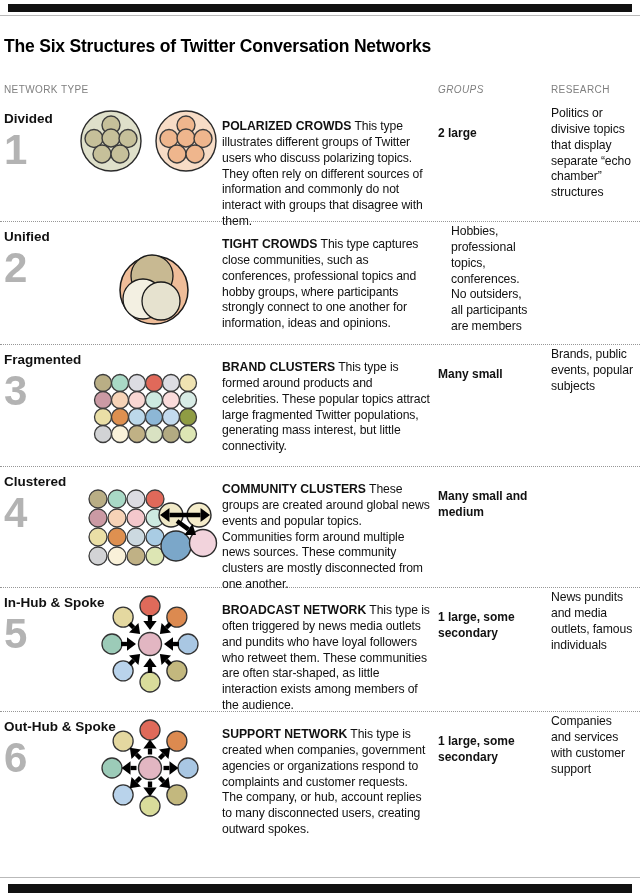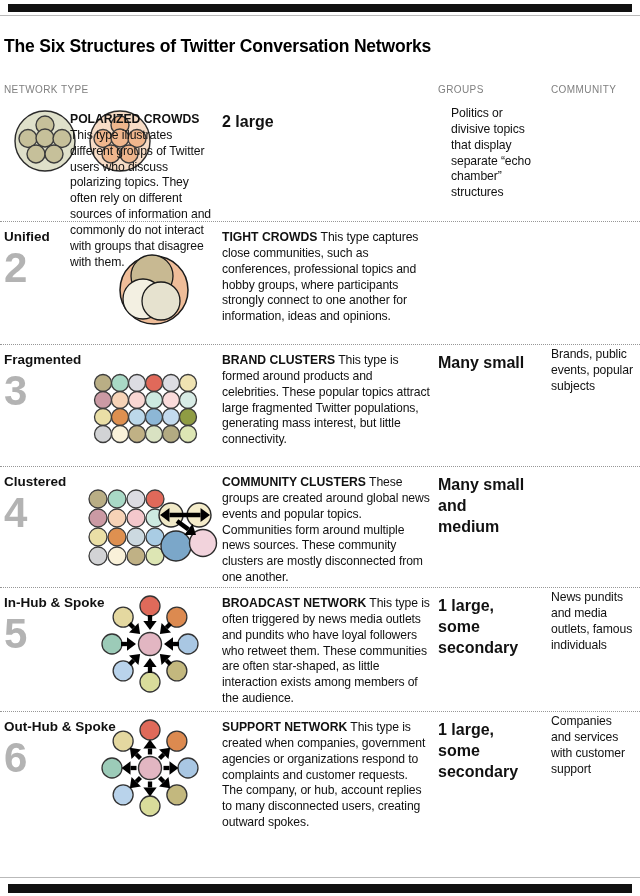--- a/index.html
+++ b/index.html
@@ -9,56 +9,60 @@
   .bar.top{top:4px;}
   .bar.bottom{top:884px;height:9px;}
   .hairline{position:absolute;left:0;right:0;height:1px;background:#b9b9b9;}
   .hairline.top{top:15px;}
   .hairline.bottom{top:877px;}
   .title{position:absolute;left:4px;top:24px;font-size:17.5px;font-weight:bold;
          letter-spacing:-0.2px;color:#000;}
   .colheads{position:absolute;top:84px;left:0;right:0;font-size:10px;color:#7f7f7f;
             letter-spacing:0.4px;}
   .colheads span{position:absolute;white-space:nowrap;}
-  .ch-type{left:4px;text-align:center;} .ch-groups{left:438px;} .ch-examples{left:551px;}
+  .ch-type{left:4px;text-align:center;} .ch-groups{left:438px;font-style:italic;} .ch-examples{left:551px;}
   #rows{position:absolute;top:104px;left:0;width:640px;}
   .row{display:grid;grid-template-columns:66px 152px 216px 100px 1fr;
        padding:2px 4px 0 4px;border-bottom:1px dotted #979797;box-sizing:border-box;}
   .row:nth-child(1){height:118px}.row:nth-child(2){height:123px}
   .row:nth-child(3){height:122px}.row:nth-child(4){height:121px}
   .row:nth-child(5){height:124px}.row:nth-child(6){height:128px;border-bottom:none;}
   .ntype{font-size:13.5px;font-weight:bold;margin-top:6px;white-space:nowrap;line-height:1.1;}
   .nnum{font-size:42px;font-weight:bold;color:#b3b3b3;line-height:0.9;margin-top:4px;}
   .diagram{display:block;}
-  .desc{font-size:12.2px;line-height:1.3;margin-top:6px;padding-right:8px;
+  .desc{font-size:12.2px;line-height:1.3;margin-top:13px;padding-right:8px;
         letter-spacing:-0.1px;}
   .desc strong{letter-spacing:0;}
-  .groups{font-size:16px;font-weight:bold;margin-top:6px;padding-right:6px;line-height:1.3;}
+  .groups{font-size:12px;font-weight:bold;margin-top:20px;padding-right:6px;line-height:1.3;}
   .examples{font-size:12.2px;margin-top:0;padding-left:13px;padding-right:2px;line-height:1.3;
             letter-spacing:-0.1px;}
   .footer{position:absolute;left:4px;top:850px;font-size:12px;color:#1a1a1a;}
 </style>
 </head>
 <body>
 
 <div id="page">
   <div class="bar top"></div>
   <div class="hairline top"></div>
 
   <h1 class="title">The Six Structures of Twitter Conversation Networks</h1>
 
   <div class="colheads">
     <span class="ch-type">NETWORK TYPE</span>
     <span class="ch-groups">GROUPS</span>
-    <span class="ch-examples">COMMUNITY</span>
+    <span class="ch-examples">RESEARCH</span>
   </div>
 
   <div id="rows">
 
     <div class="row">
+      <div>
+        <div class="ntype">Divided</div>
+        <div class="nnum">1</div>
+      </div>
       <div>
         <svg class="diagram" width="152" height="112" viewBox="0 0 152 112">
             <circle cx="41" cy="35" r="30" fill="#dfe0ca" stroke="#2b2b2b" stroke-width="1.4"></circle>
             <circle cx="41" cy="19" r="9" fill="#c6c09a" stroke="#3c3c3c" stroke-width="1.4"></circle>
             <circle cx="24" cy="32.5" r="9" fill="#c6c09a" stroke="#3c3c3c" stroke-width="1.4"></circle>
             <circle cx="41" cy="32" r="9" fill="#c6c09a" stroke="#3c3c3c" stroke-width="1.4"></circle>
             <circle cx="58" cy="32.5" r="9" fill="#c6c09a" stroke="#3c3c3c" stroke-width="1.4"></circle>
             <circle cx="32" cy="48" r="9" fill="#c6c09a" stroke="#3c3c3c" stroke-width="1.4"></circle>
             <circle cx="50" cy="48" r="9" fill="#c6c09a" stroke="#3c3c3c" stroke-width="1.4"></circle>
             <circle cx="116" cy="35" r="30" fill="#f7dcc6" stroke="#2b2b2b" stroke-width="1.4"></circle>
@@ -82,20 +86,21 @@
       </div>
       <div>
         <svg class="diagram" width="152" height="112" viewBox="0 0 152 112">
             <circle cx="84" cy="66" r="34" fill="#efbd99" stroke="#1a1a1a" stroke-width="1.5"></circle>
             <circle cx="82" cy="52" r="21" fill="#c8b992" stroke="#1a1a1a" stroke-width="1.3"></circle>
             <circle cx="73" cy="75" r="20" fill="#f3f0e2" stroke="#1a1a1a" stroke-width="1.3"></circle>
             <circle cx="91" cy="77" r="19" fill="#e6e2cf" stroke="#1a1a1a" stroke-width="1.3"></circle>
           </svg>
       </div>
       <p class="desc"><strong>TIGHT CROWDS</strong> <span>This type captures close communities, such as conferences, professional topics and hobby groups, where participants strongly connect to one another for information, ideas and opinions.</span></p>
+      <div class="examples">Hobbies, professional topics, conferences. No outsiders, all participants are members</div>
     </div>
 
     <div class="row">
       <div>
         <div class="ntype">Fragmented</div>
         <div class="nnum">3</div>
       </div>
       <div>
         <svg class="diagram" width="152" height="112" viewBox="0 0 152 112">
             <circle cx="33" cy="36" r="8.5" fill="#b9ae85" stroke="#3c3c3c" stroke-width="1.3"></circle>

